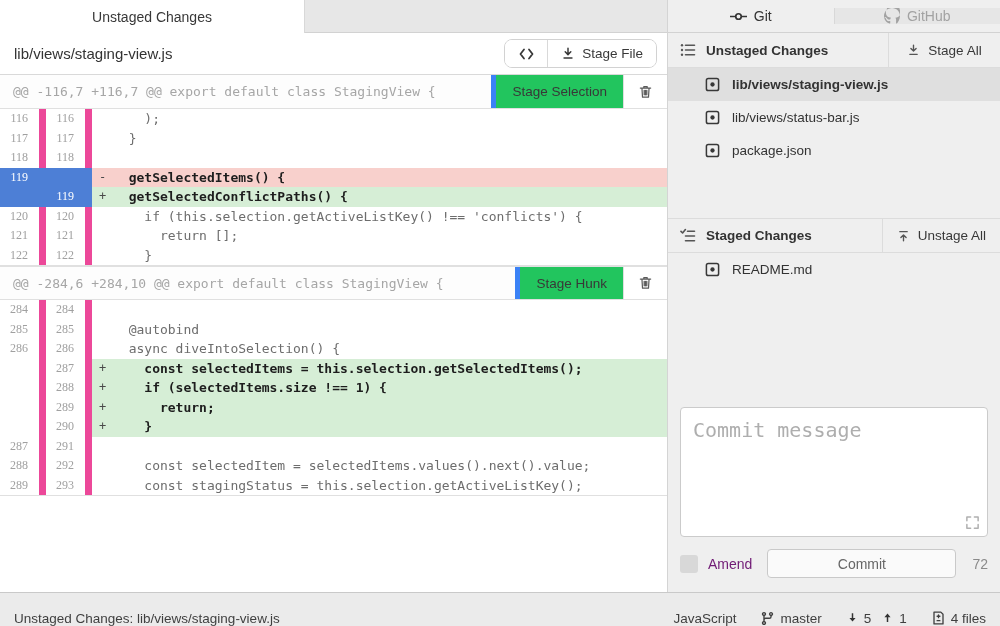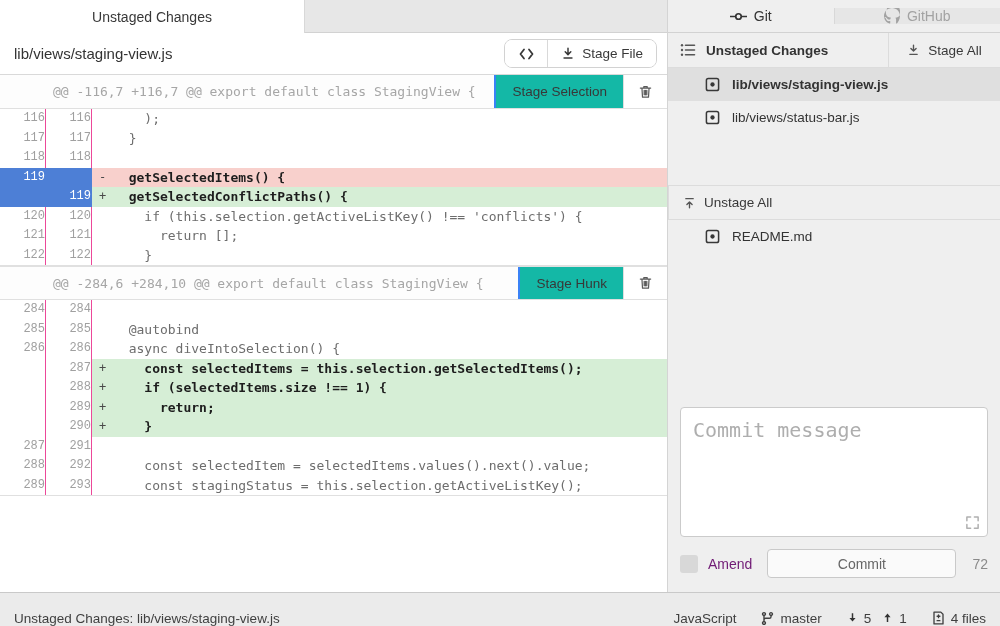--- a/index.html
+++ b/index.html
@@ -23,37 +23,37 @@
   .btn-group { display:flex; height:29px; border:1px solid #d2d2d2; border-radius:8px;
     overflow:hidden; background:#fff; }
   .btn-group button { background:#fff; border:none; height:100%; display:flex;
     align-items:center; gap:7px; font-family:"Liberation Sans",sans-serif;
     font-size:13.5px; color:#383838; cursor:pointer; }
   .btn-icon-only { width:42px; justify-content:center; }
   .btn-stage-file { padding:0 13px; border-left:1px solid #d9d9d9 !important; }
 
   .diff-scroll { flex:1; overflow:hidden; background:#fff; }
   .hunk-header { height:34px; display:flex; align-items:stretch; background:#fdfdfd;
-    border-bottom:1px solid #e0e0e0;padding-left:40px; }
+    border-bottom:1px solid #e0e0e0; }
   .hunk2 .hunk-header { border-top:1px solid #e0e0e0; }
   .hunk-title { flex:1; display:flex; align-items:center; padding-left:13px;
     font-family:"DejaVu Sans Mono", monospace; font-size:13px; color:#a6a6a6;
     white-space:pre; overflow:hidden; }
-  .hunk-action { border-left:2px solid #3b82f6; background:#14b8a6; padding:0 16px;
+  .hunk-action { border-left:5px solid #3b82f6; background:#22c55e; padding:0 16px;
     font-family:"Liberation Sans",sans-serif; font-size:13.5px; color:#383838;
     display:flex; align-items:center; cursor:pointer; border-top:none; border-right:none; border-bottom:none; }
   .hunk-trash { border-left:1px solid #dedede; background:#fff; width:44px;
     display:flex; align-items:center; justify-content:center; cursor:pointer;
     border-top:none; border-right:none; border-bottom:none; }
   .hunk-rows { border-bottom:1px solid #e0e0e0; }
 
   .diff-row { display:flex; height:19.5px; line-height:19.5px; }
-  .ln { flex:0 0 46px; text-align:right; 
-    font-family:Liberation Mono, monospace; font-size:12px; color:#a0a0a0;
-    border-right:1px solid #ec4899; background:#fff; }
+  .ln { flex:0 0 46px; text-align:right; padding-right:11px;
+    font-family:Liberation Serif, serif; font-size:12px; color:#a0a0a0;
+    border-right:7px solid #ec4899; background:#fff; }
   .row-body { flex:1; display:flex; background:#fff; }
   .sign { flex:0 0 21px; text-align:center; font-family:"DejaVu Sans Mono",monospace;
     font-size:12px; color:#4a4a4a; }
   .code { white-space:pre; font-family:"DejaVu Sans Mono", monospace; font-size:13px;
     color:#6d6d6d; }
   .diff-row.removed .row-body { background:#f8d0cc; }
   .diff-row.added .row-body { background:#d6eed6; }
   .diff-row.removed .code, .diff-row.added .code { color:#1d1d1d; font-weight:bold; }
   .diff-row.selected .ln { background:#4d7fd6; color:#fff; border-right-color:#4d7fd6; }
 
@@ -378,23 +378,41 @@
   </div>
           <div class="file-item">
     <span class="icon">
       <svg width="15" height="15" viewBox="0 0 16 16">
                 <rect x="1.5" y="1.5" width="13" height="13" rx="2" fill="none" stroke="#383838" stroke-width="1.6"></rect>
                 <circle cx="8" cy="8" r="2.3" fill="#383838"></circle>
               </svg>
     </span>
     <span class="file-name">lib/views/status-bar.js</span>
   </div>
+          <div class="file-item">
+    <span class="icon">
+      <svg width="15" height="15" viewBox="0 0 16 16">
+                <rect x="1.5" y="1.5" width="13" height="13" rx="2" fill="none" stroke="#383838" stroke-width="1.6"></rect>
+                <circle cx="8" cy="8" r="2.3" fill="#383838"></circle>
+              </svg>
+    </span>
+    <span class="file-name">package.json</span>
+  </div>
         </div>
 
       <div class="section-header staged">
+        <span class="sh-title">
+          <span class="icon">
+            <svg width="16" height="16" viewBox="0 0 16 16">
+                <path d="M1 3.4 2.6 5 5.4 1.6" fill="none" stroke="#555" stroke-width="1.6" stroke-linecap="round" stroke-linejoin="round"></path>
+                <path d="M7.5 3.2h7M5.5 8h9M5.5 12.8h9" stroke="#555" stroke-width="1.6" stroke-linecap="round"></path>
+              </svg>
+          </span>
+          <span>Staged Changes</span>
+        </span>
         <button class="sh-action">
           <span class="icon">
             <svg width="13" height="13" viewBox="0 0 16 16">
                 <path d="M3.5 3.3h9" stroke="#555" stroke-width="1.7" stroke-linecap="round"></path>
                 <path d="M8 14.5v-7M4.8 10.5 8 7.3l3.2 3.2" fill="none" stroke="#555" stroke-width="1.7" stroke-linecap="round" stroke-linejoin="round"></path>
               </svg>
           </span>
           <span>Unstage All</span>
         </button>
       </div>

